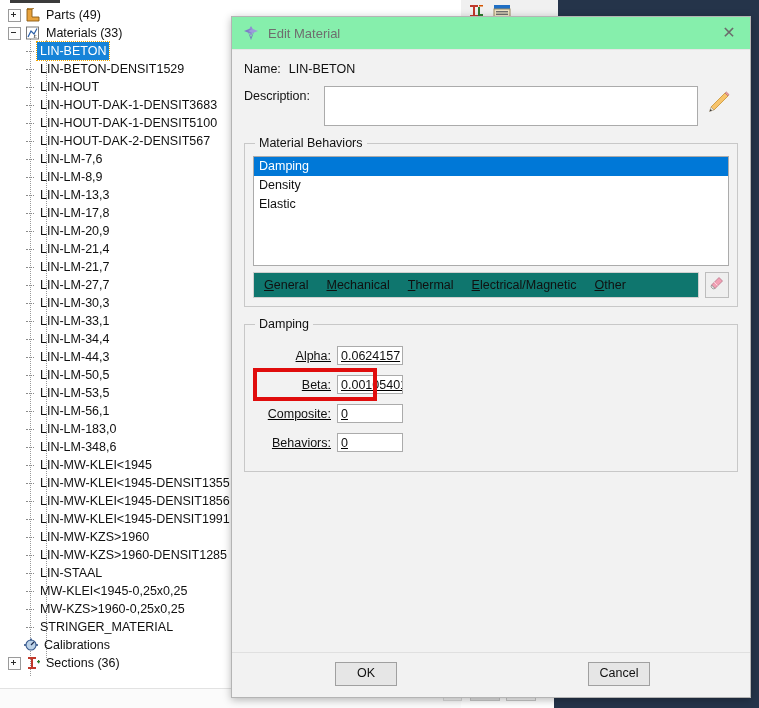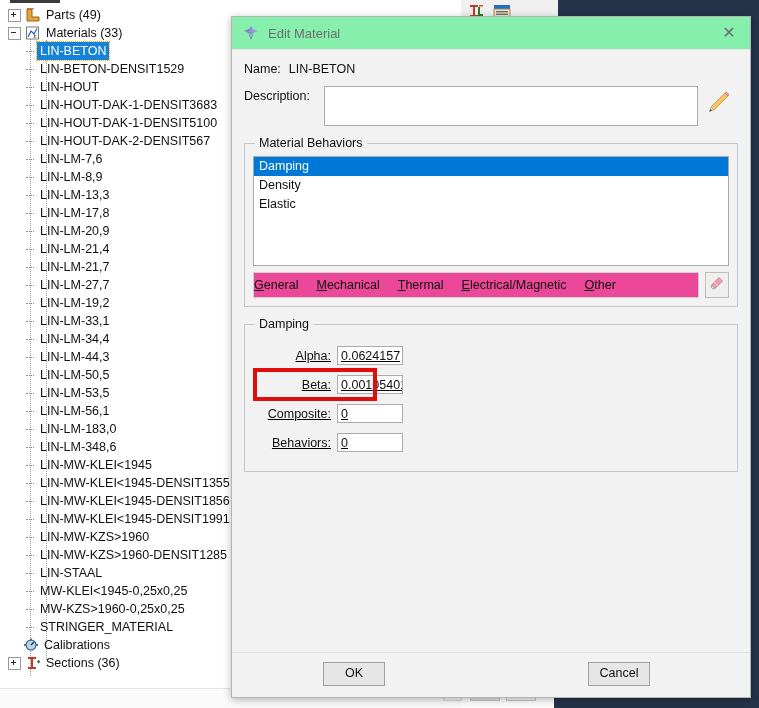--- a/index.html
+++ b/index.html
@@ -148,22 +148,22 @@
   }
   .behav-item {
     height:19px; line-height:19px; font-size:12.5px; color:#101010; padding-left:5px;
   }
   .behav-item.sel { background:#0078d7; color:#ffffff; }
 
   .menubar {
     margin-top:6px; display:flex; align-items:center;
   }
   .menubar-inner {
-    flex:1 1 auto; height:24px; background:#ec4899; border:1px solid #cfcfcf;
-    display:flex; align-items:center; padding-left:0; gap:18px;
+    flex:1 1 auto; height:24px; background:#0f766e; border:1px solid #cfcfcf;
+    display:flex; align-items:center; padding-left:10px; gap:18px;
   }
   .menu-item { font-size:12.5px; color:#101010; white-space:nowrap; }
   .menu-item u { text-decoration:underline; }
   .eraser-btn {
     margin-left:6px; width:22px; height:24px; background:#efefef; border:1px solid #bdbdbd;
     display:flex; align-items:center; justify-content:center;
   }
 
   .param-row { display:flex; align-items:center; height:25px; margin-bottom:4px; }
   .param-label {
@@ -184,21 +184,21 @@
 
   .dlg-footer {
     flex:0 0 auto; height:44px; background:#f2f2f2;
     border-top:1px solid #e0e0e0; position:relative;
   }
   .btn {
     position:absolute; top:9px; height:22px; width:60px;
     background:#e6e6e6; border:1px solid #a0a0a0;
     font-size:12.5px; color:#101010; text-align:center; line-height:20px;
   }
-  .btn.ok { left:91px; }
+  .btn.ok { left:103px; }
   .btn.cancel { left:356px; }
 </style>
 </head>
 <body>
 
 <div id="root">
 
   <div class="app-bg"></div>
 
   <div class="dark-panel"></div>
@@ -298,21 +298,21 @@
         <div class="leaf">
           <span class="tick"></span>
           <span class="lbl">LIN-LM-21,7</span>
         </div>
         <div class="leaf">
           <span class="tick"></span>
           <span class="lbl">LIN-LM-27,7</span>
         </div>
         <div class="leaf">
           <span class="tick"></span>
-          <span class="lbl">LIN-LM-19,2</span>
+          <span class="lbl">LIN-LM-30,3</span>
         </div>
         <div class="leaf">
           <span class="tick"></span>
           <span class="lbl">LIN-LM-33,1</span>
         </div>
         <div class="leaf">
           <span class="tick"></span>
           <span class="lbl">LIN-LM-34,4</span>
         </div>
         <div class="leaf">

